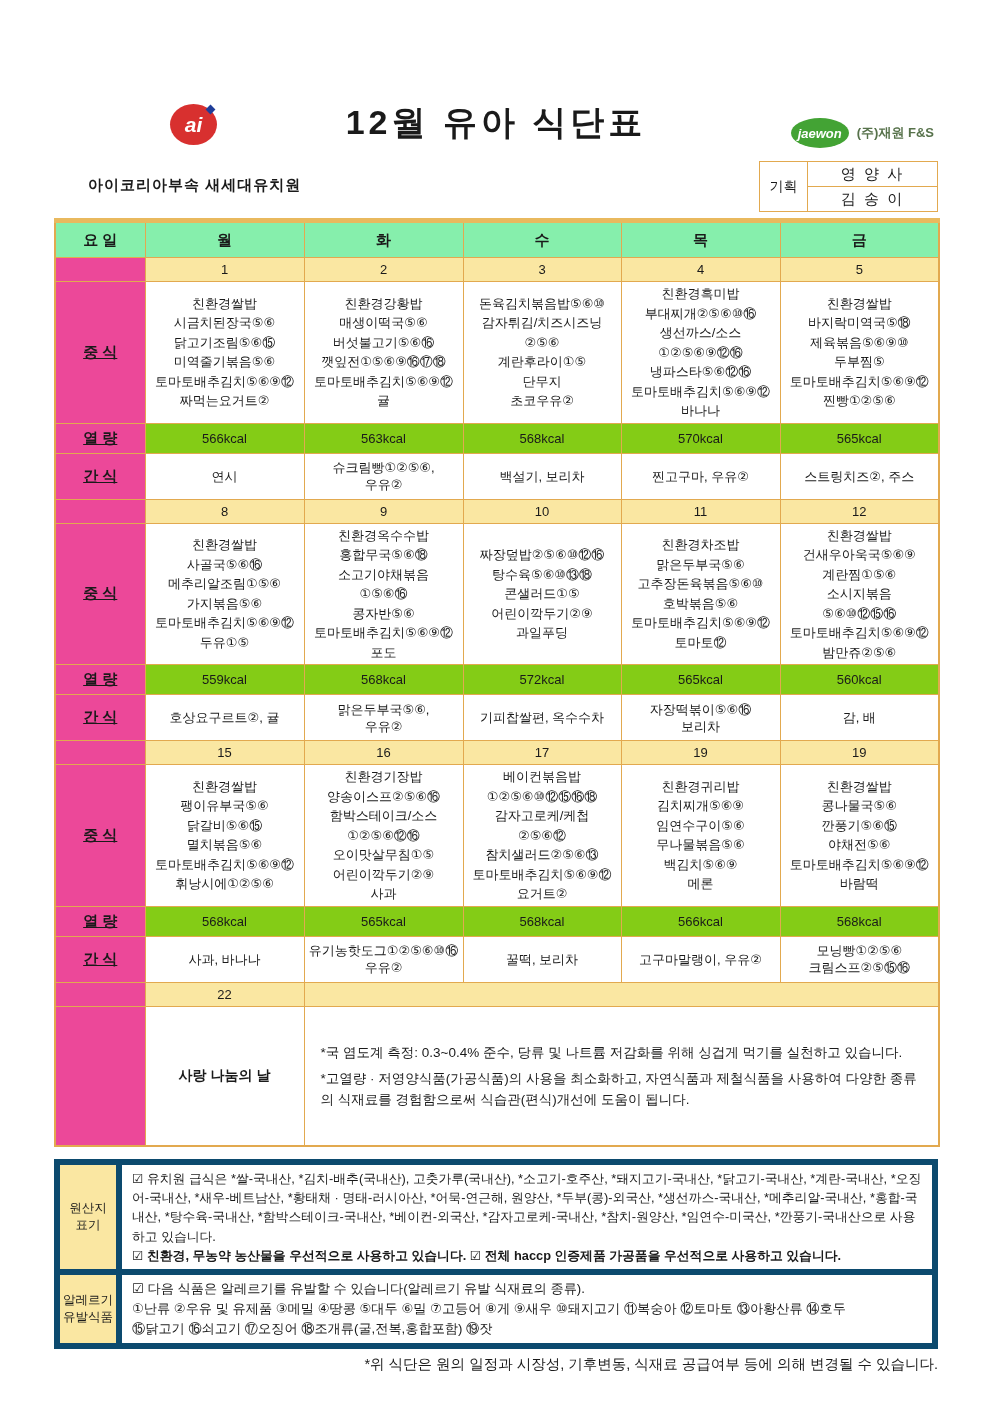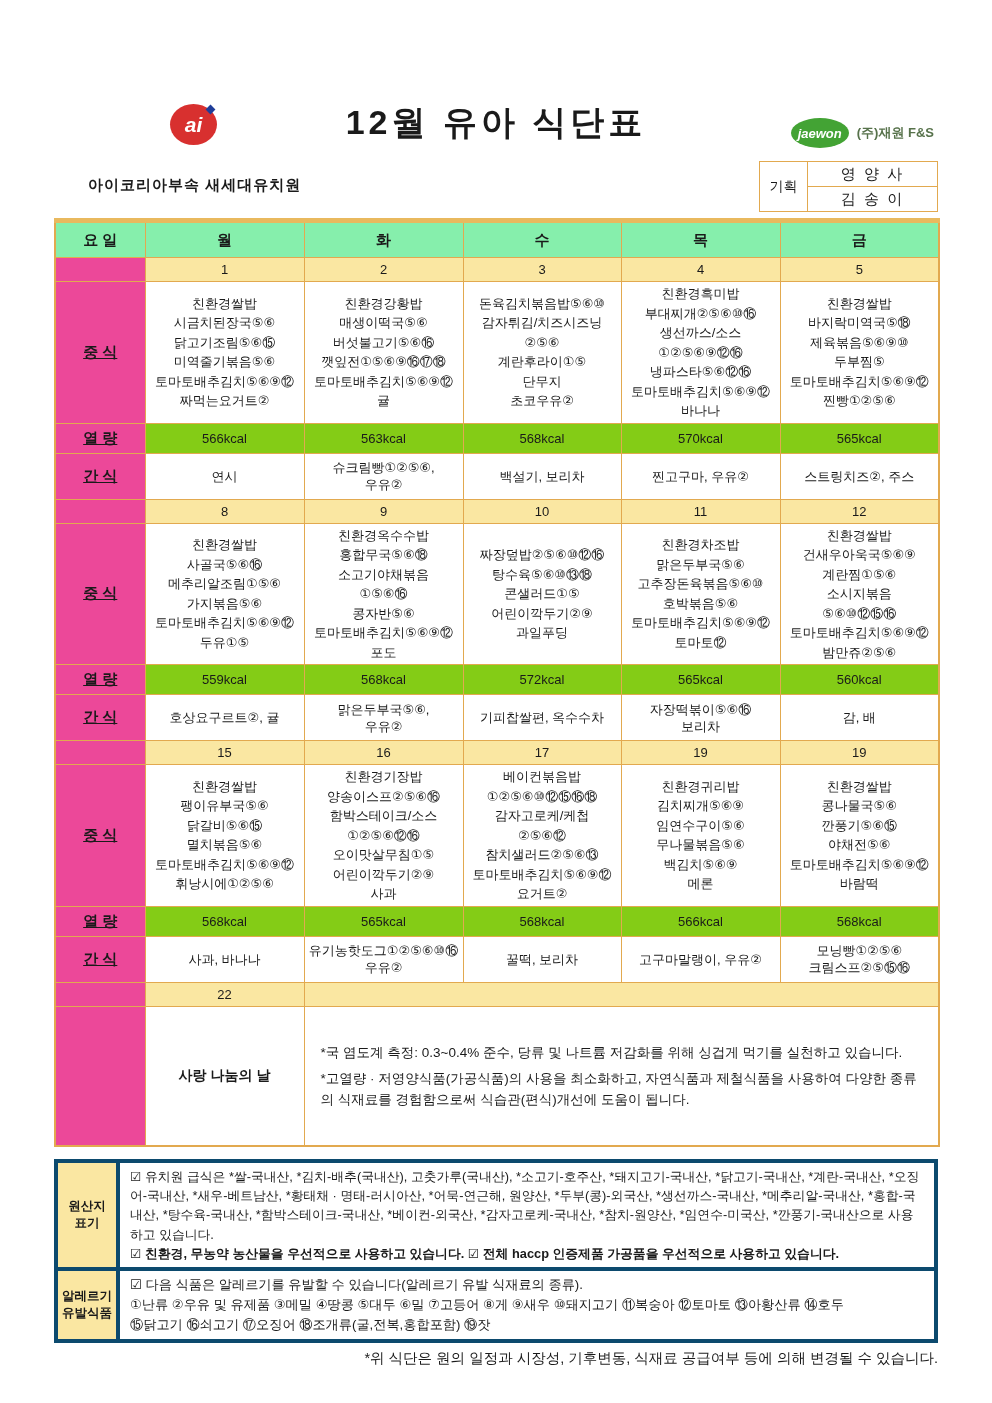--- a/index.html
+++ b/index.html
@@ -41,22 +41,22 @@
   .meal-table .cal { background: #84cc16; font-size: 13px; text-align: center; }
   .meal-table .snack { line-height: 17px; }
   .meal-table .event { background: #fff; font-size: 14px; font-weight: bold; text-align: center; }
   .meal-table .notes { background: #fff; font-size: 13.5px; text-align: left; padding: 8px 16px; }
   .meal-table .notes p { margin: 5px 0; line-height: 21px; }
   .r-final td { height: 140px; }
 
   
   .info-table { margin: 12px 54px 0; width: 884px; border-collapse: collapse; table-layout: fixed;
     border: 2px solid #e2a94f; }
-  .info-table td { border: 4px solid #0c4a6e; vertical-align: middle; }
-  .info-lbl { width: 62px; background: #fae7a2; font-weight: bold; font-size: 12.5px; text-align: center;
+  .info-table td { border: 6px solid #0c4a6e; vertical-align: middle; }
+  .info-lbl { width: 62px; background: #fae7a2; font-weight: normal; font-size: 12.5px; text-align: center;
     white-space: pre-line; line-height: 17px; margin-top: 8px; }
   .info-content { background: #fff; font-size: 12.8px; padding: 4px 10px; line-height: 19.2px; }
   .info-content p { margin: 0; }
   .origin-bold { font-weight: bold; }
   .allergy-content { white-space: pre-line; font-size: 13.2px; line-height: 20px; margin-top: 32px; }
 
   .footer { margin: 6px 54px 3px; text-align: right; font-size: 14.5px; }
 </style>
 </head>
 <body>

